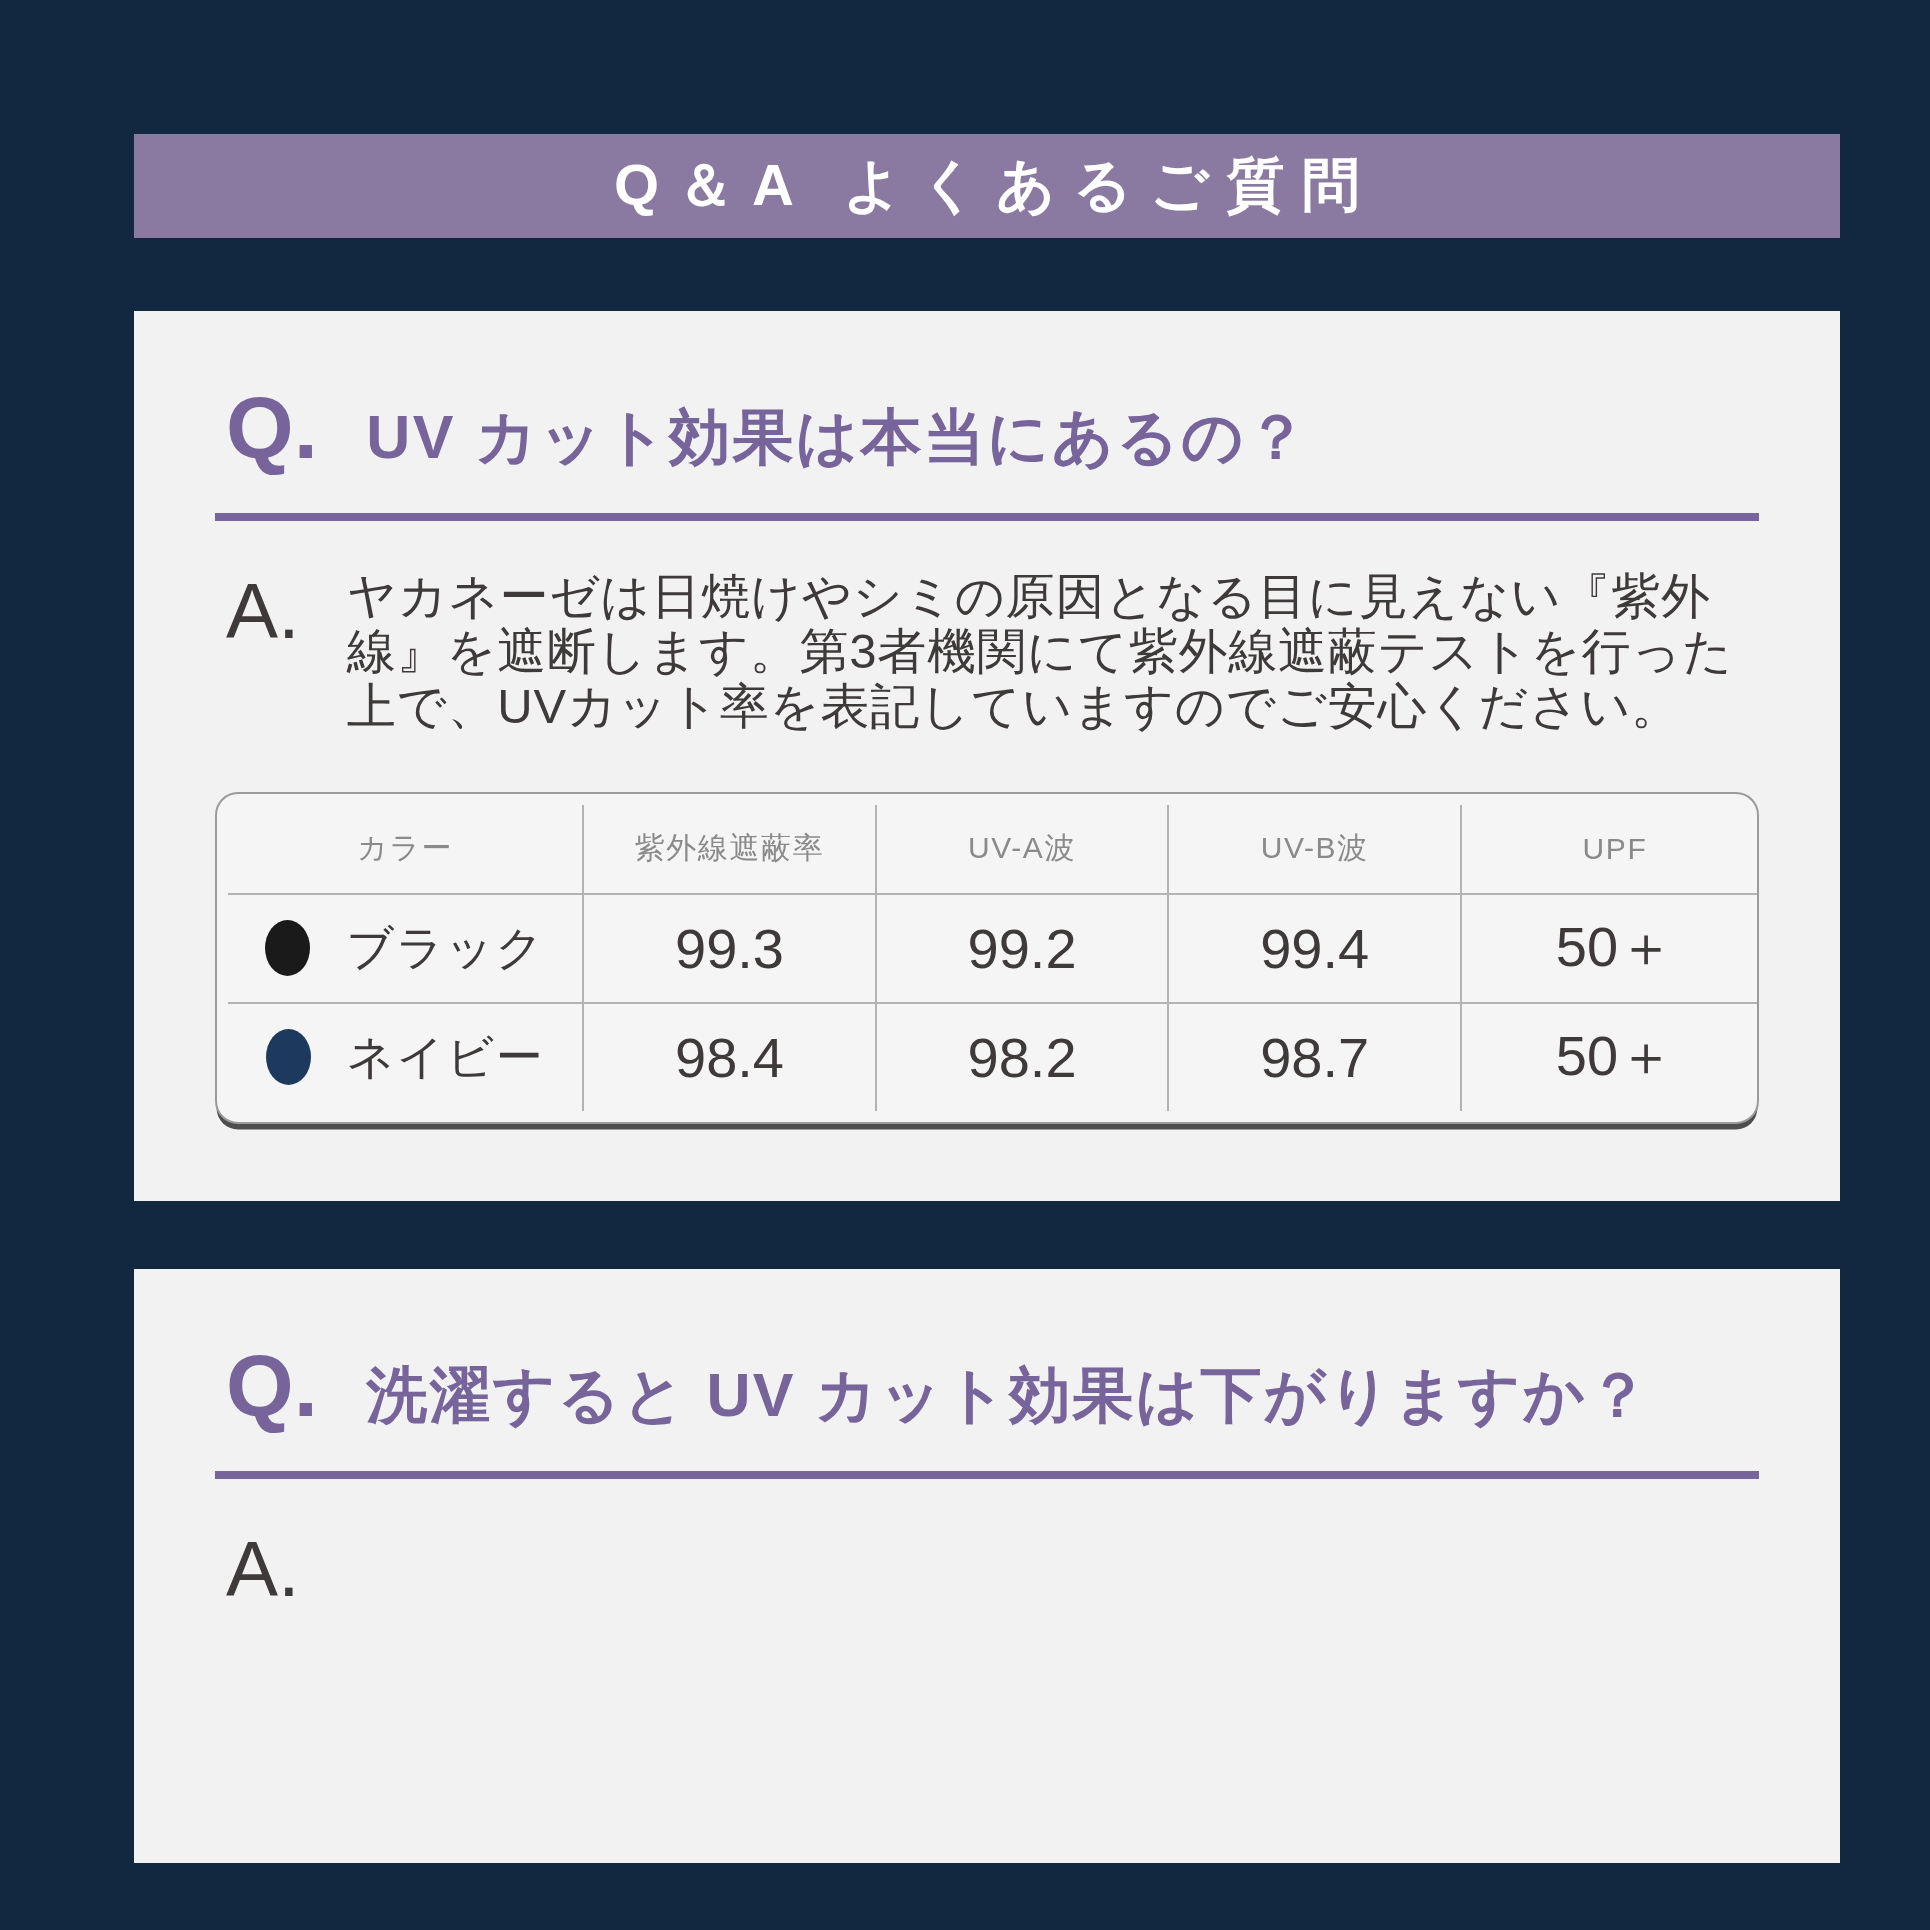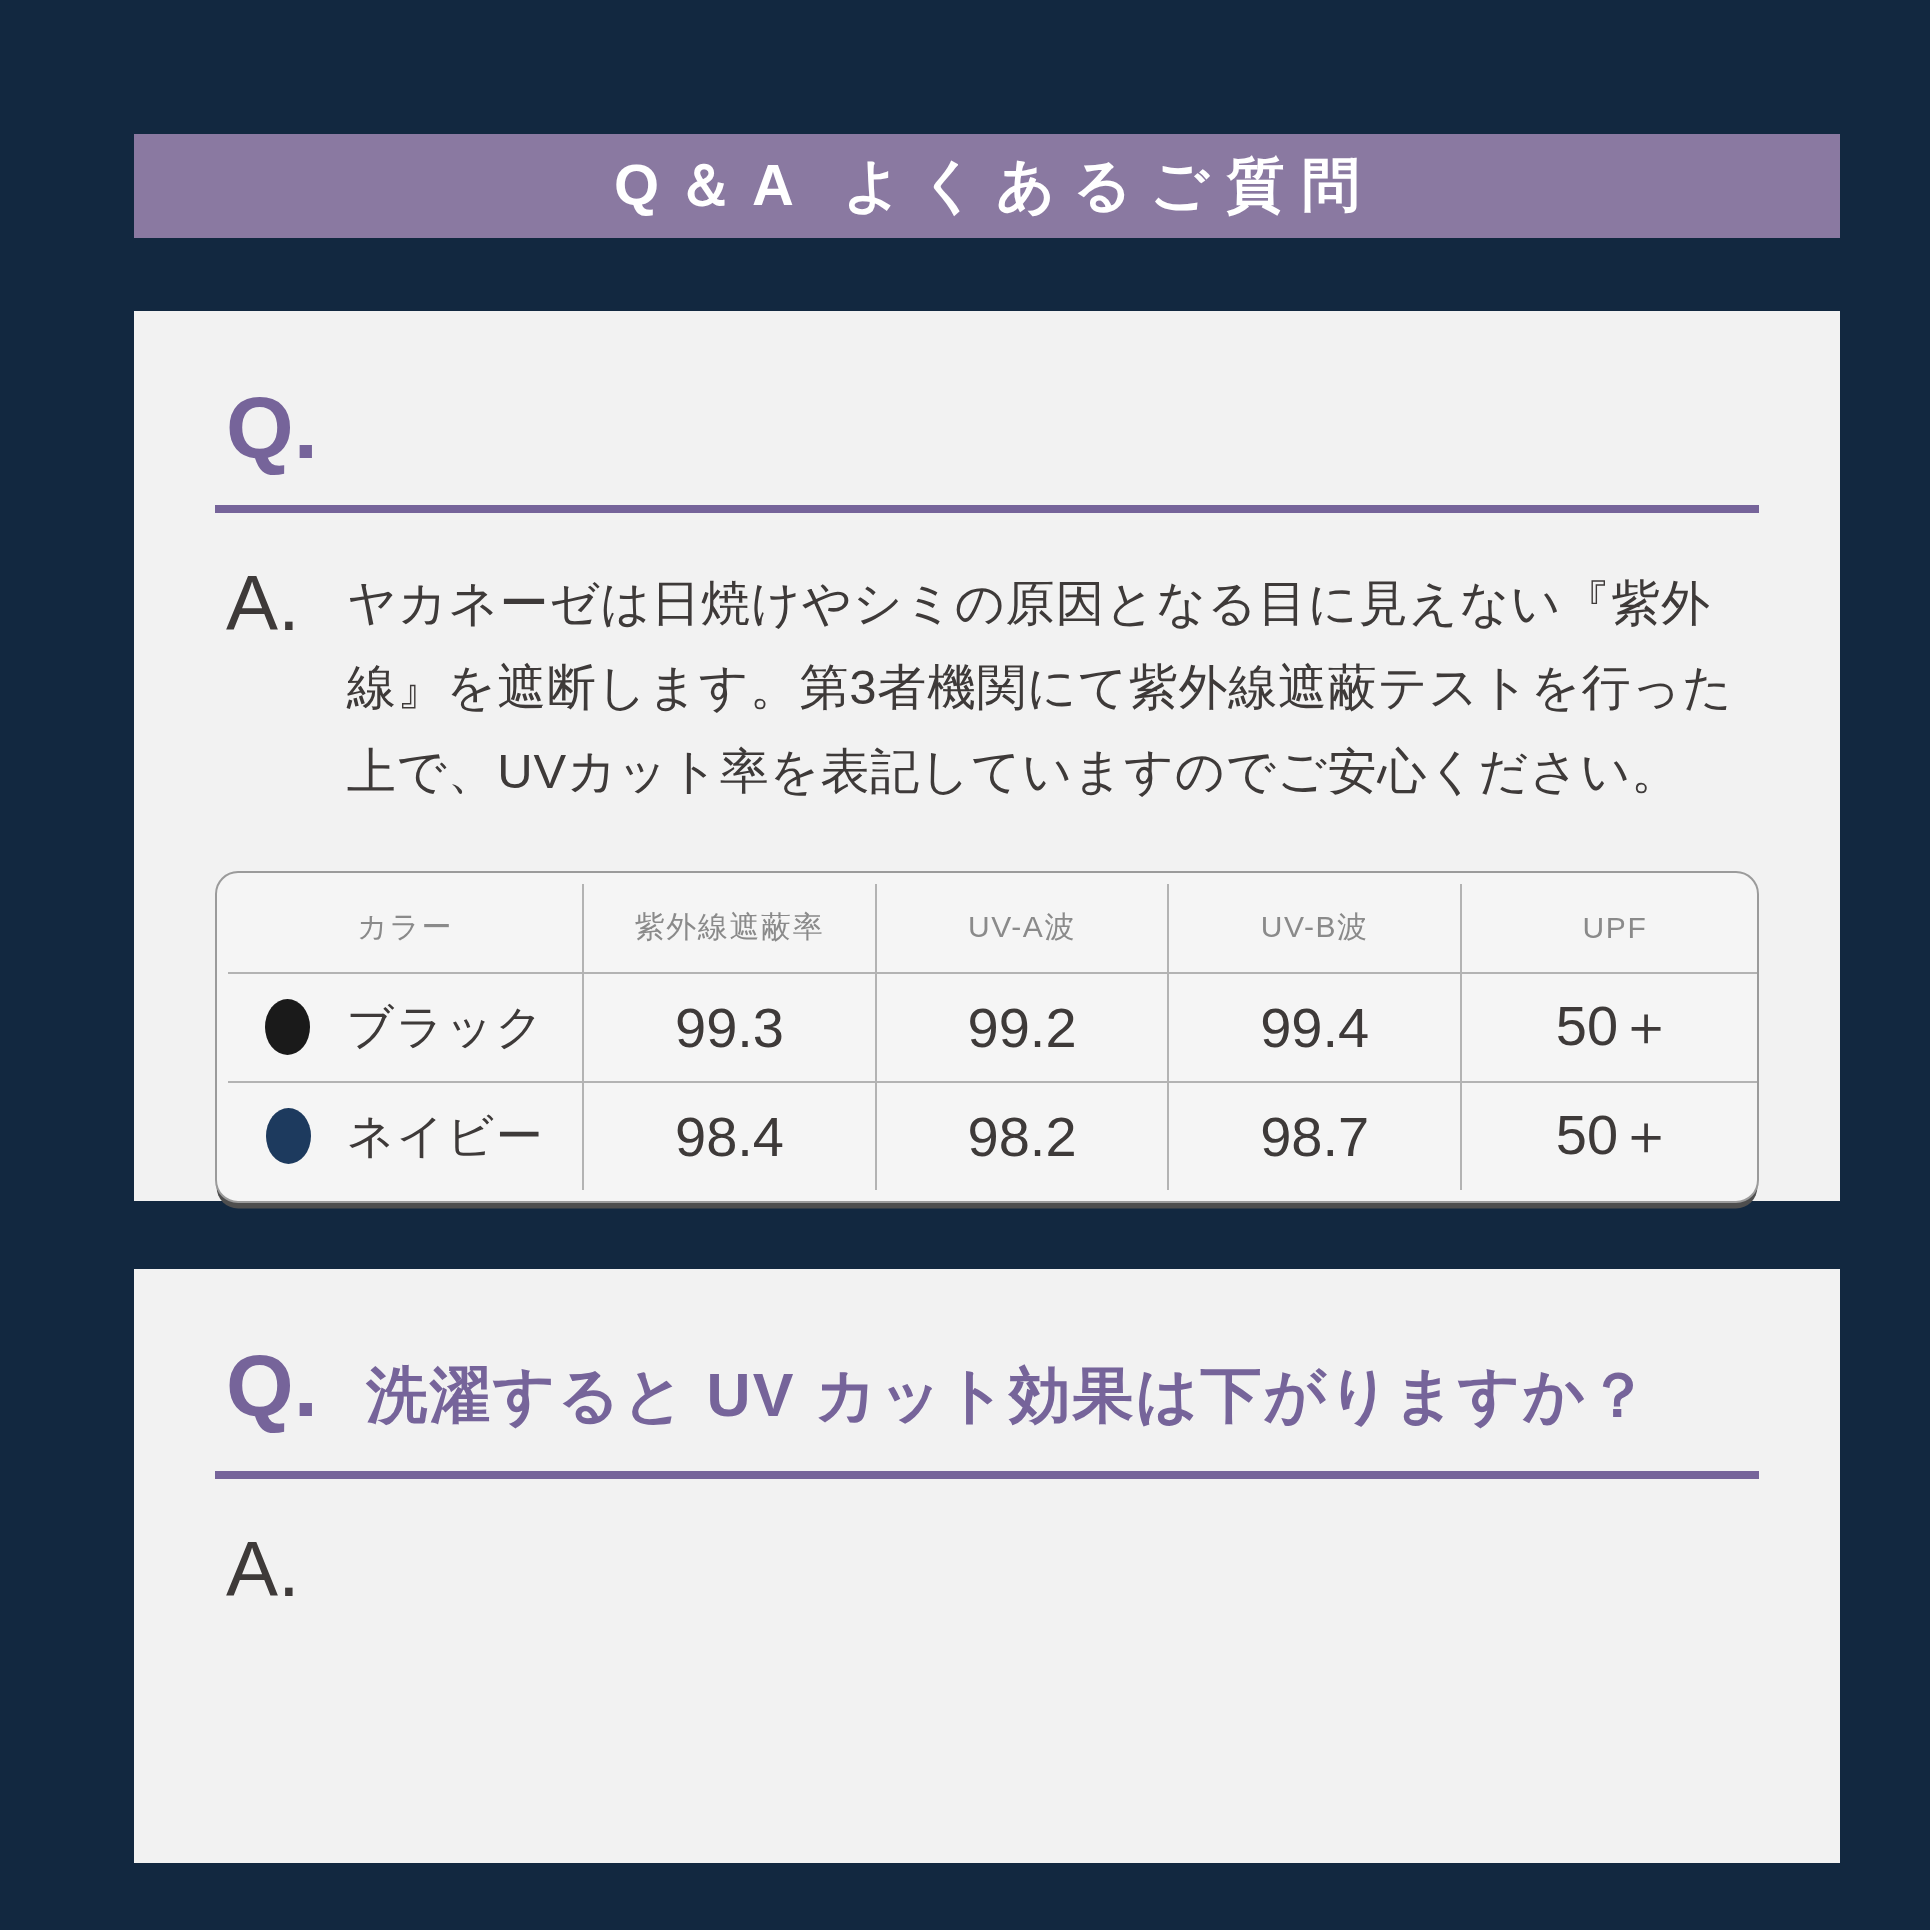--- a/index.html
+++ b/index.html
@@ -67,21 +67,21 @@
     margin-top:37px;
   }
   .a-marker{
     font-size:78px;
     color:var(--ink);
     line-height:84px;
     font-weight:500;
   }
   .a-text{
     font-size:49px;
-    line-height:84px;
+    line-height:55px;
     color:var(--ink);
     font-weight:500;
     letter-spacing:0.8px;
     white-space:pre-line;
   }
   
   .uv-table-frame{
     margin-top:47px;
     border:2.3px solid var(--table-border);
     border-radius:23px;
@@ -132,20 +132,21 @@
 </head>
 <body>
 
 <div class="header-bar">
   <div class="header-title">Q＆A よくあるご質問</div>
 </div>
 
 <section class="card card-1">
   <div class="q-row">
     <span class="q-marker">Q.</span>
+    <span class="q-text">UV カット効果は本当にあるの？</span>
   </div>
   <div class="q-divider"></div>
   <div class="a-row">
     <span class="a-marker">A.</span>
     <div class="a-text">ヤカネーゼは日焼けやシミの原因となる目に見えない『紫外
 線』を遮断します。第3者機関にて紫外線遮蔽テストを行った
 上で、UVカット率を表記していますのでご安心ください。</div>
   </div>
 
   <div class="uv-table-frame">

